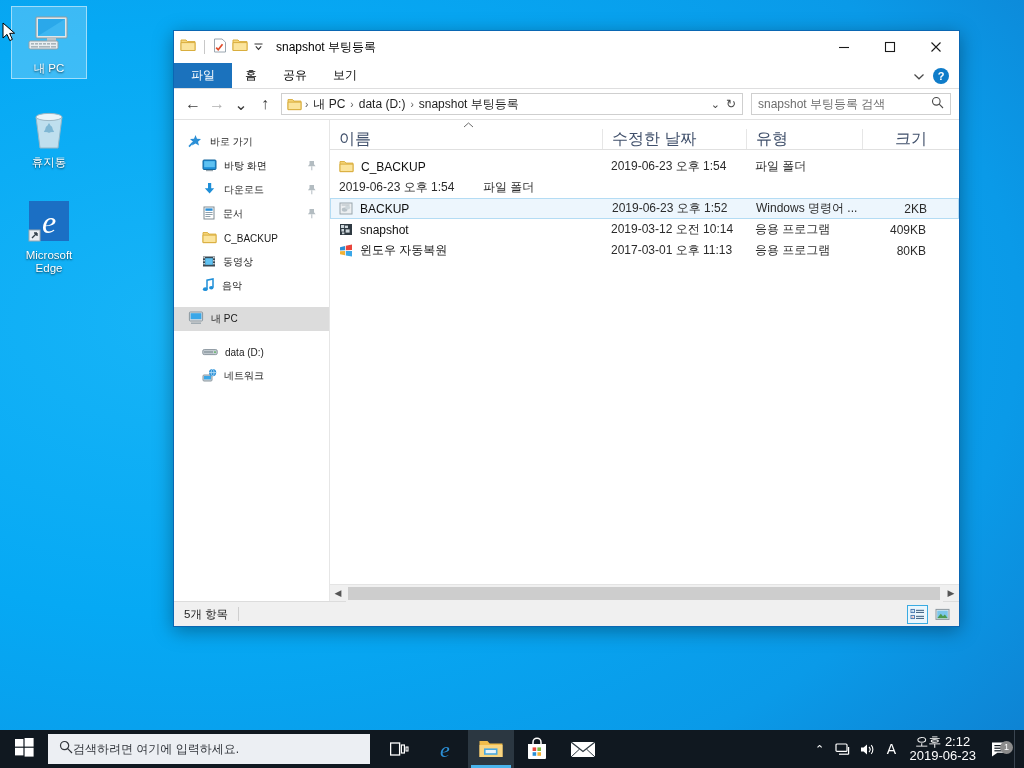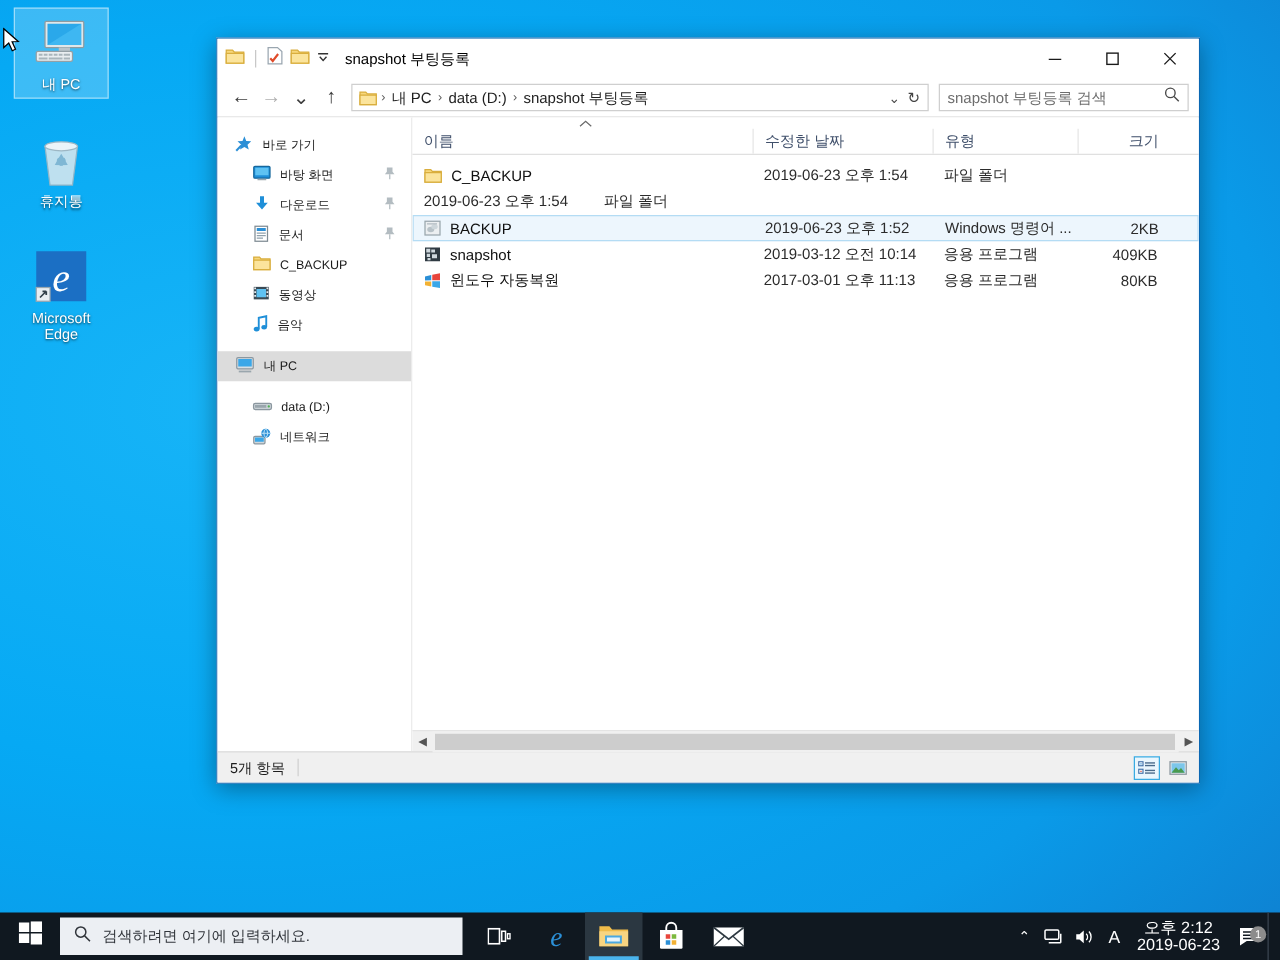--- a/index.html
+++ b/index.html
@@ -71,21 +71,21 @@
   }
   .nav-item { height: 24px; display: flex; align-items: center; padding-left: 14px; gap: 7px; color: #1a1a1a; }
   .nav-item.child { padding-left: 28px; }
   .nav-item.sel { background: #dcdcdc; }
   .nav-item .pin { margin-left: auto; margin-right: 12px; opacity: .75; }
   .nav-gap { height: 9px; }
   
   .listwrap { flex: 1; display: flex; flex-direction: column; min-width: 0; background: #fff; }
   .sorthint { height: 9px; position: relative; }
   .sorthint .chev { position: absolute; left: 133px; top: 0px; color: #5a5a5a; font-size: 9px; }
-  .colhead { height: 21px; display: flex; border-bottom: 1px solid #e0e0e0; font-size: 12px; color: #40506b; }
+  .colhead { height: 21px; display: flex; border-bottom: 1px solid #e0e0e0; font-size: 16px; color: #40506b; }
   .colhead div { display: flex; align-items: center; padding-left: 9px; border-left: 1px solid #e6e6e6; }
   .colhead div:first-child { border-left: none; }
   .c-name { width: 272px; } .c-date { width: 144px; } .c-type { width: 116px; }
   .c-size { width: 73px; justify-content: flex-end; padding-right: 8px !important; padding-left:0 !important; }
   .rows { flex: 1; overflow: hidden; padding-top: 6px; }
   .row { height: 21px; display: flex; align-items: center; font-size: 12px; color: #101010; }
   .row.sel { background: #edf6fd; border: 1px solid #b4dcf4; }
   .cell { display: flex; align-items: center; overflow: hidden; white-space: nowrap; }
   .cell.name { width: 272px; padding-left: 9px; gap: 7px; }
   .cell.date { width: 144px; padding-left: 9px; color: #2b2b2b; }
@@ -106,21 +106,21 @@
   .vbtn { width: 21px; height: 19px; display: flex; align-items: center; justify-content: center; }
   .vbtn.active { border: 1px solid #3aabe2; background: #eaf6fd; }
   
   .taskbar {
     position: absolute; left: 0; bottom: 0; width: 1024px; height: 38px;
     background: #101820; display: flex; align-items: center;
   }
   .startbtn { width: 48px; height: 38px; display: flex; align-items: center; justify-content: center; }
   .tb-search {
     width: 322px; height: 30px; background: #eceff3; display: flex; align-items: center;
-    gap: 9px; padding-left: 11px; margin-left: 0;
+    padding-left: 11px; margin-left: 0;
   }
   .tb-search .ph { font-size: 12px; color: #31353b; }
   .tb-apps { display: flex; align-items: center; height: 38px; margin-left: 6px; }
   .tb-app { width: 46px; height: 38px; display: flex; align-items: center; justify-content: center; position: relative; }
   .tb-app.active { background: #2b3741; }
   .tb-app.active::after { content: ""; position: absolute; bottom: 0; left: 3px; right: 3px; height: 3px; background: #4ab4ec; }
   .tray { margin-left: auto; display: flex; align-items: center; height: 38px; padding-right: 4px; gap: 0; }
   .tray-ico { width: 24px; display: flex; align-items: center; justify-content: center; color: #fff; }
   .clock { color: #fff; font-size: 13px; line-height: 14px; text-align: center; padding: 0 10px 0 6px; }
   .notif { position: relative; width: 28px; display: flex; align-items: center; justify-content: center; }
@@ -233,20 +233,34 @@
           </svg>
       </div>
       <div class="winbtn close">
         <svg width="12" height="12" viewBox="0 0 12 12">
             <path d="M1.5 1.5 L10.5 10.5 M10.5 1.5 L1.5 10.5" stroke="#1a1a1a" stroke-width="1.1"></path>
           </svg>
       </div>
     </div>
   </div>
 
+  <div class="ribbon">
+    <div class="rtab file">파일</div>
+    <div class="rtab">홈</div>
+    <div class="rtab">공유</div>
+    <div class="rtab">보기</div>
+    <div class="ribbon-right">
+      <span>
+        <svg width="12" height="9" viewBox="0 0 12 9">
+            <path d="M1.5 2.5 L6 6.8 L10.5 2.5" stroke="#4a4a4a" stroke-width="1.2" fill="none"></path>
+          </svg>
+      </span>
+      <span class="help-btn">?</span>
+    </div>
+  </div>
 
   <div class="addrbar">
     <div class="navbtn">←</div>
     <div class="navbtn dim">→</div>
     <div class="navbtn">⌄</div>
     <div class="navbtn">↑</div>
     <div class="crumbbox">
       <span style="display:flex;align-items:center;">
         <svg width="15" height="13" viewBox="0 0 15 13">
             <path d="M1 1.6 h4.6 l1.3 1.5 H14 V11.6 H1 Z" fill="#f7d77b" stroke="#d9ae3e"></path>

